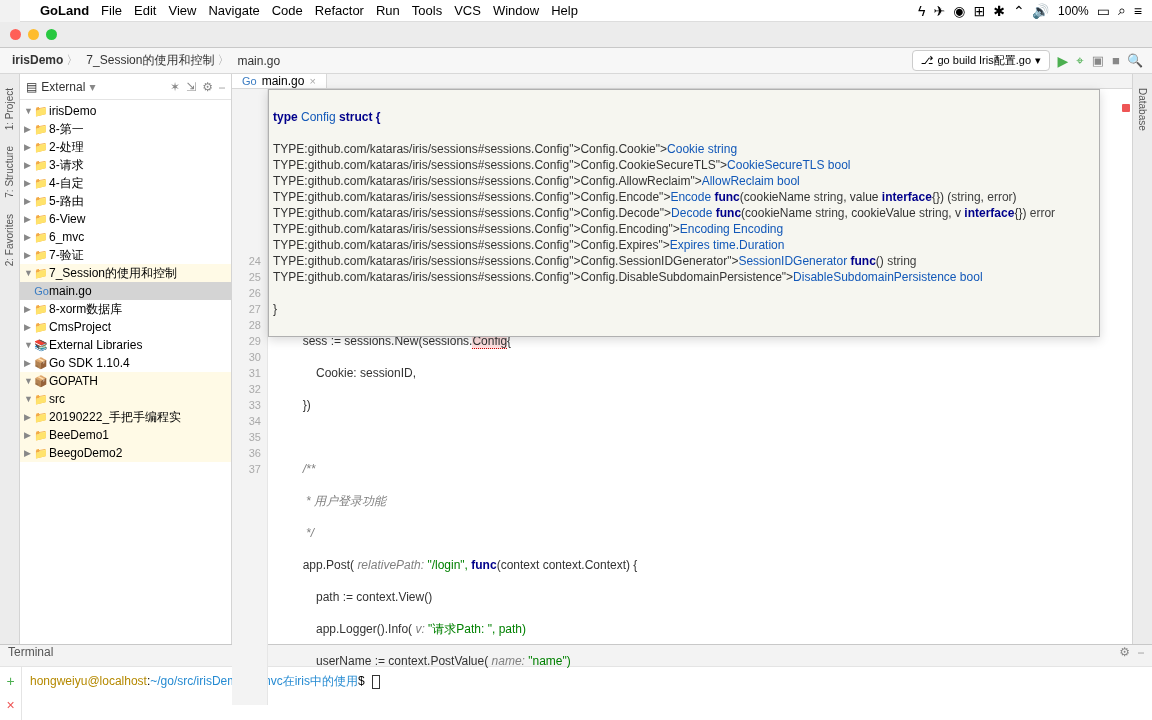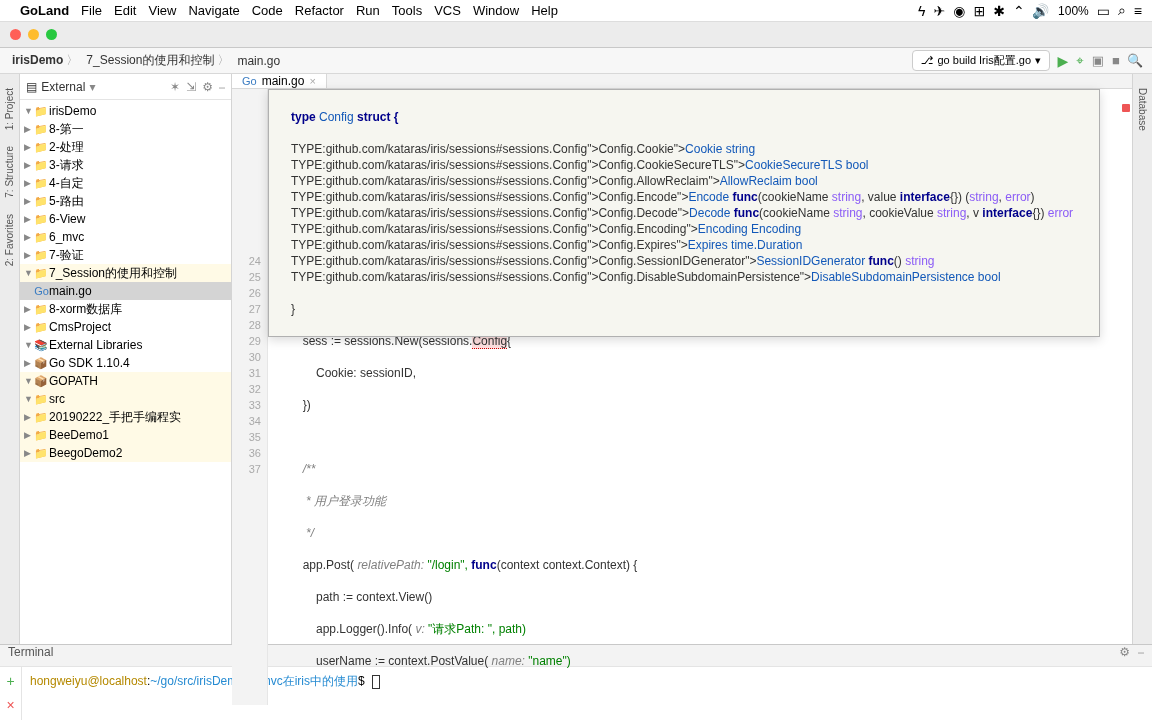--- a/index.html
+++ b/index.html
@@ -1,19 +1,19 @@
 <!DOCTYPE html>
 <html><head>
 <meta charset="utf-8">
 <style>
 * { margin: 0; padding: 0; box-sizing: border-box; font-family: -apple-system, "Helvetica Neue", Arial, sans-serif; }
 body { width: 1152px; height: 720px; background: #f2f2f2; font-size: 12px; overflow: hidden; }
 
 
-.macos-menubar { height: 22px; background: #fff; display: flex; align-items: center; padding: 0 10px; font-size: 13px; border-bottom: 1px solid #ddd; }
+.macos-menubar { height: 22px; background: #fff; display: flex; align-items: center; padding: 0 10px; font-size: 13px; border-bottom: 1px solid #ddd; margin-left: 20px; }
 .macos-menubar .apple { font-size: 15px; margin-right: 10px; }
 .macos-menubar .app { font-weight: bold; margin-right: 12px; }
 .macos-menubar .item { margin-right: 12px; }
 .macos-menubar .tray { margin-left: auto; display: flex; align-items: center; gap: 8px; font-size: 12px; }
 .macos-menubar .tray .ic { font-size: 14px; }
 
 
 .title-bar { height: 26px; background: #ececec; border-bottom: 1px solid #c8c8c8; display: flex; align-items: center; position: relative; }
 .traffic { display: flex; gap: 7px; padding-left: 10px; }
 .dot { width: 11px; height: 11px; border-radius: 50%; }
@@ -63,24 +63,24 @@
 .gutter div { padding-right: 6px; }
 .code { flex: 1; padding: 4px 8px 4px 8px; position: relative; line-height: 16px; white-space: pre; color: #333; }
 .code .kw { color: #00008b; font-weight: bold; }
 .code .str { color: #008000; }
 .code .cm { color: #808080; font-style: italic; }
 .code .hl-err { background: #ffe0e0; border-bottom: 1px dotted #c00; }
 .error-stripe { position: absolute; right: 0; top: 26px; width: 12px; background: #f8f8f8; border-left: 1px solid #e4e4e4; }
 .error-stripe .err { position: absolute; right: 2px; width: 8px; height: 8px; background: #e55; border-radius: 1px; }
 
 
-.doc-popup { position: absolute; top: 0; left: 0; width: 832px; background: #f6f6f0; border: 1px solid #b0b0b0; box-shadow: 0 3px 10px rgba(0,0,0,.15); font-family: Menlo, Consolas, monospace; font-size: 12px; line-height: 16px; padding: 3px 22px; z-index: 5; color: #333; }
+.doc-popup { position: absolute; top: 0; left: 0; width: 832px; background: #f6f6f0; border: 1px solid #b0b0b0; box-shadow: 0 3px 10px rgba(0,0,0,.15); font-family: Menlo, Consolas, monospace; font-size: 12px; line-height: 16px; padding: 3px 4px; z-index: 5; color: #333; }
 .doc-popup .kw { color: #00008b; font-weight: bold; }
 .doc-popup .link { color: #1258b8; }
-.doc-popup .tp { color: #8b5cf6; }
+.doc-popup .tp { color: #404040; }
 
 
 .term-panel { height: 220px; background: #fff; border-top: 1px solid #c8c8c8; display: flex; flex-direction: column; }
 .term-header { height: 22px; display: flex; align-items: flex-start; padding: 0 8px; font-size: 12px; color: #555; border-bottom: 1px solid #e4e4e4; background: #f3f3f3; }
 .term-header .tools { margin-left: auto; display: flex; gap: 8px; color: #888; }
 .term-body { flex: 1; display: flex; }
 .term-side { width: 22px; border-right: 1px solid #e4e4e4; display: flex; flex-direction: column; align-items: center; padding-top: 6px; gap: 8px; }
 .term-side .plus { color: #4caf50; font-size: 14px; }
 .term-side .xr { color: #e55; font-size: 14px; }
 .term-out { flex: 1; padding: 6px 8px; font-family: Menlo, Consolas, monospace; font-size: 12px; }

